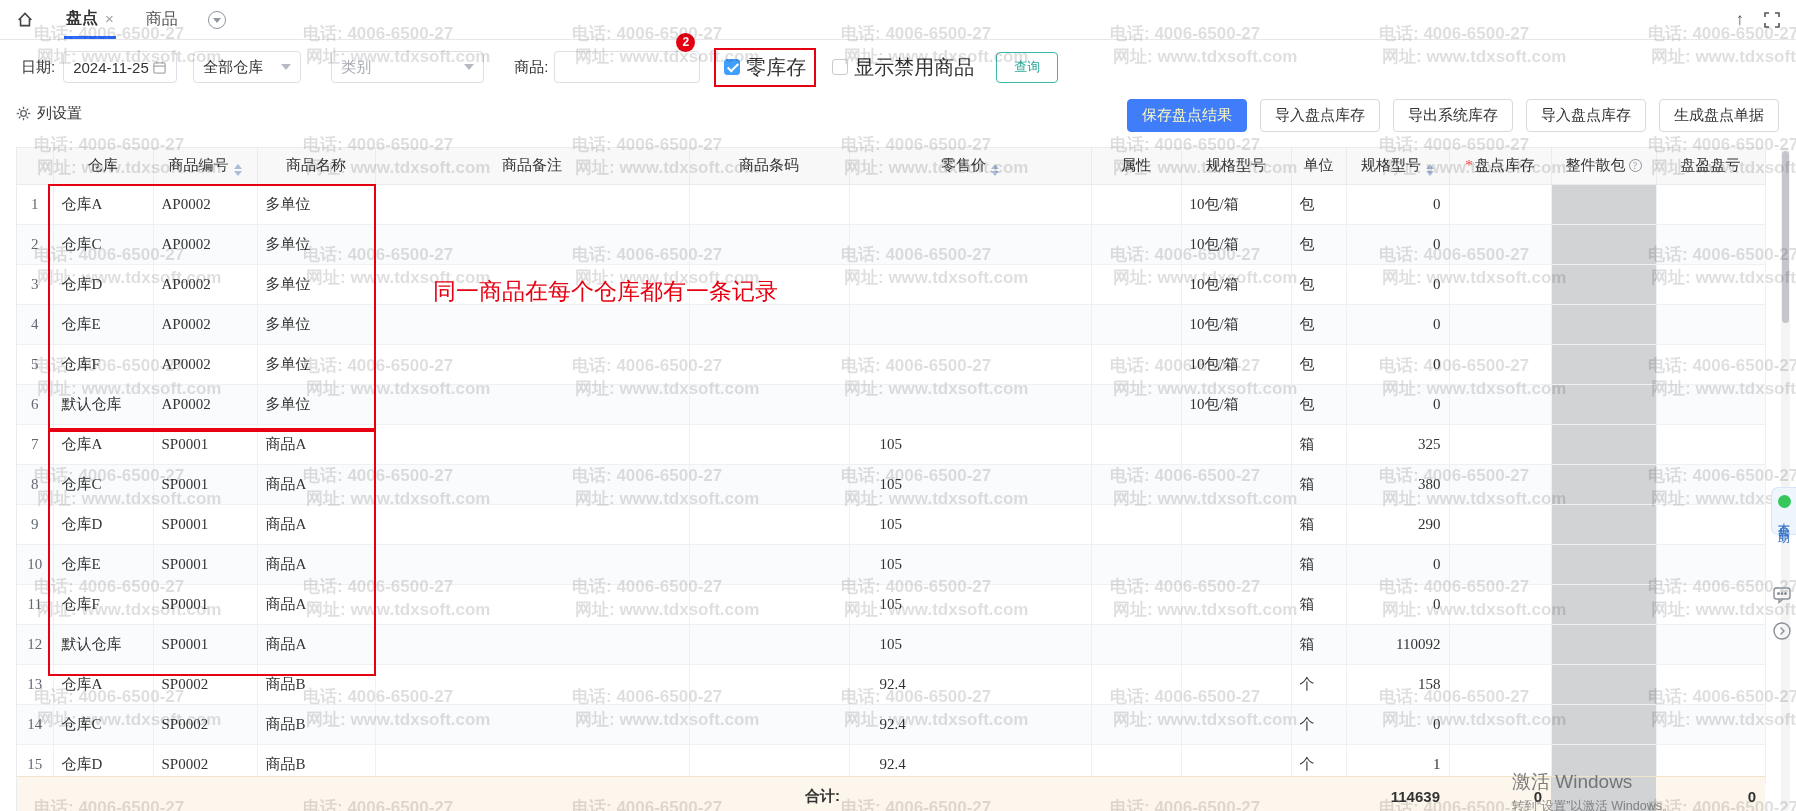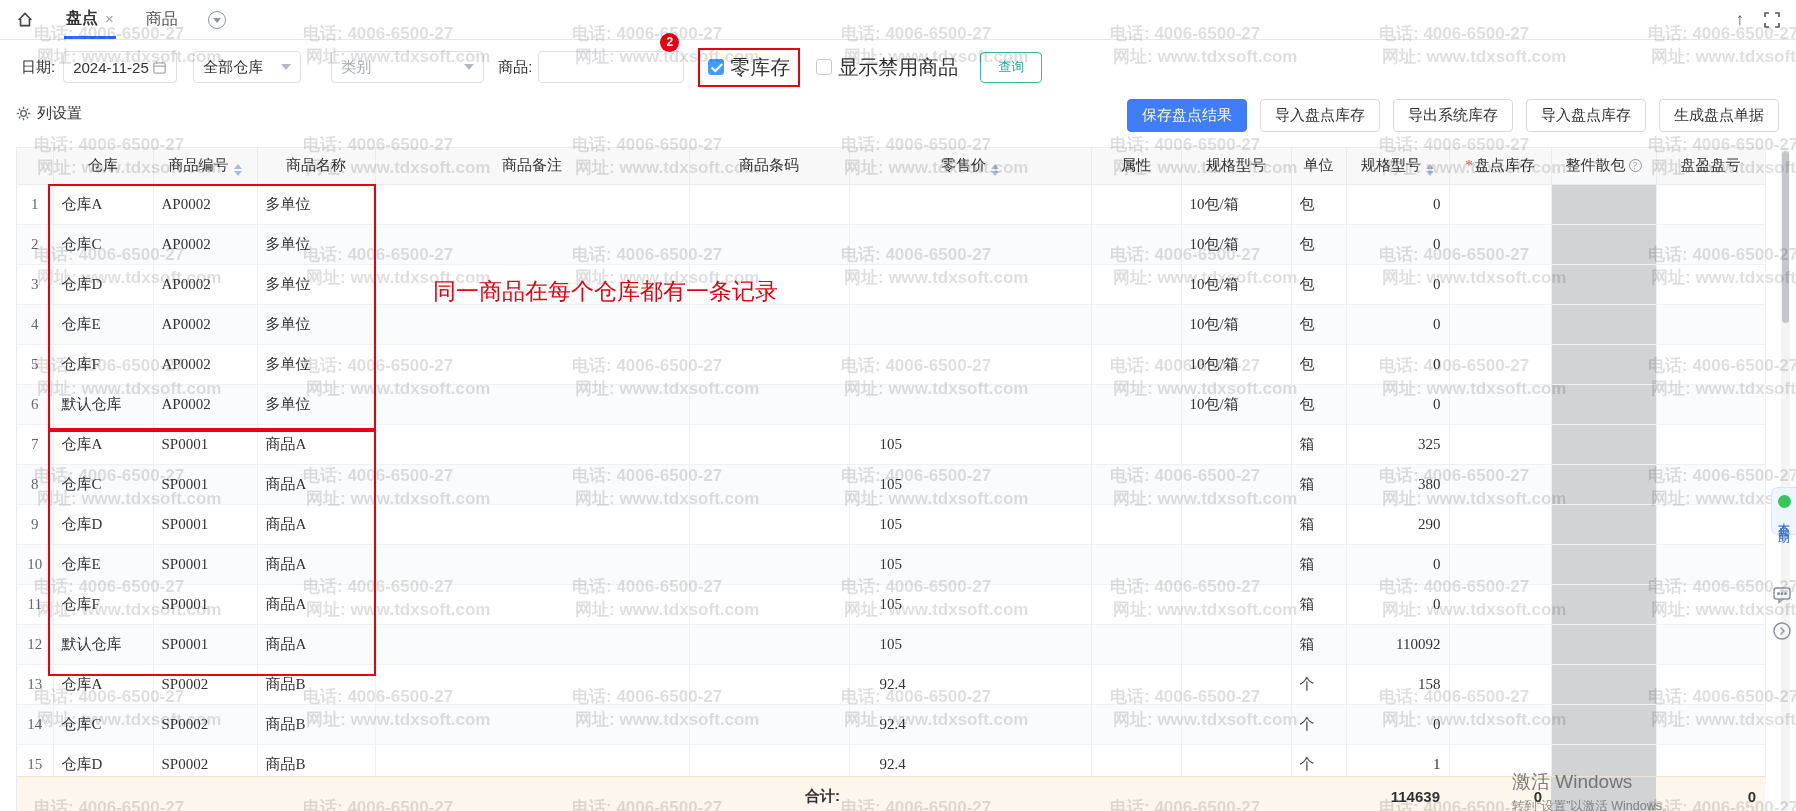--- a/index.html
+++ b/index.html
@@ -30,21 +30,21 @@
   .flabel { font-size:15px; color:#333; white-space:nowrap; }
   .input-box { height:32px; border:1px solid #dcdfe6; border-radius:4px; background:#fff;
                display:flex; align-items:center; padding:0 9px; font-size:15px; color:#333; }
   .date-input { width:114px; margin-left:8px; justify-content:space-between; }
   .select-box { justify-content:space-between; }
   .sel-warehouse { width:108px; margin-left:16px; }
   .sel-category { width:153px; margin-left:30px; }
   .sel-category .sel-text { color:#a8abb2; }
   .caret { width:0; height:0; border-left:5px solid transparent; border-right:5px solid transparent;
            border-top:6px solid #b6bac3; }
-  .lbl-product { margin-left:14px; }
+  .lbl-product { margin-left:30px; }
   .product-input { width:146px; margin-left:6px; }
   .checkbox { width:16px; height:16px; border:1px solid #c8cacc; border-radius:3px; background:#fff;
               position:relative; flex:none; }
   .checkbox.checked { background:#409eff; border-color:#409eff; }
   .checkbox.checked::after { content:""; position:absolute; left:5px; top:1px; width:4px; height:9px;
               border-right:2px solid #fff; border-bottom:2px solid #fff; transform:rotate(45deg); }
   .zero-wrap { position:relative; margin-left:14px; display:flex; align-items:center; gap:6px;
                border:2px solid #e60012; padding:4px 8px; }
   .badge { position:absolute; left:-40px; top:-17px; width:19px; height:19px; border-radius:50%;
            background:#e60012; color:#fff; font-size:12px; font-weight:700; display:flex;

